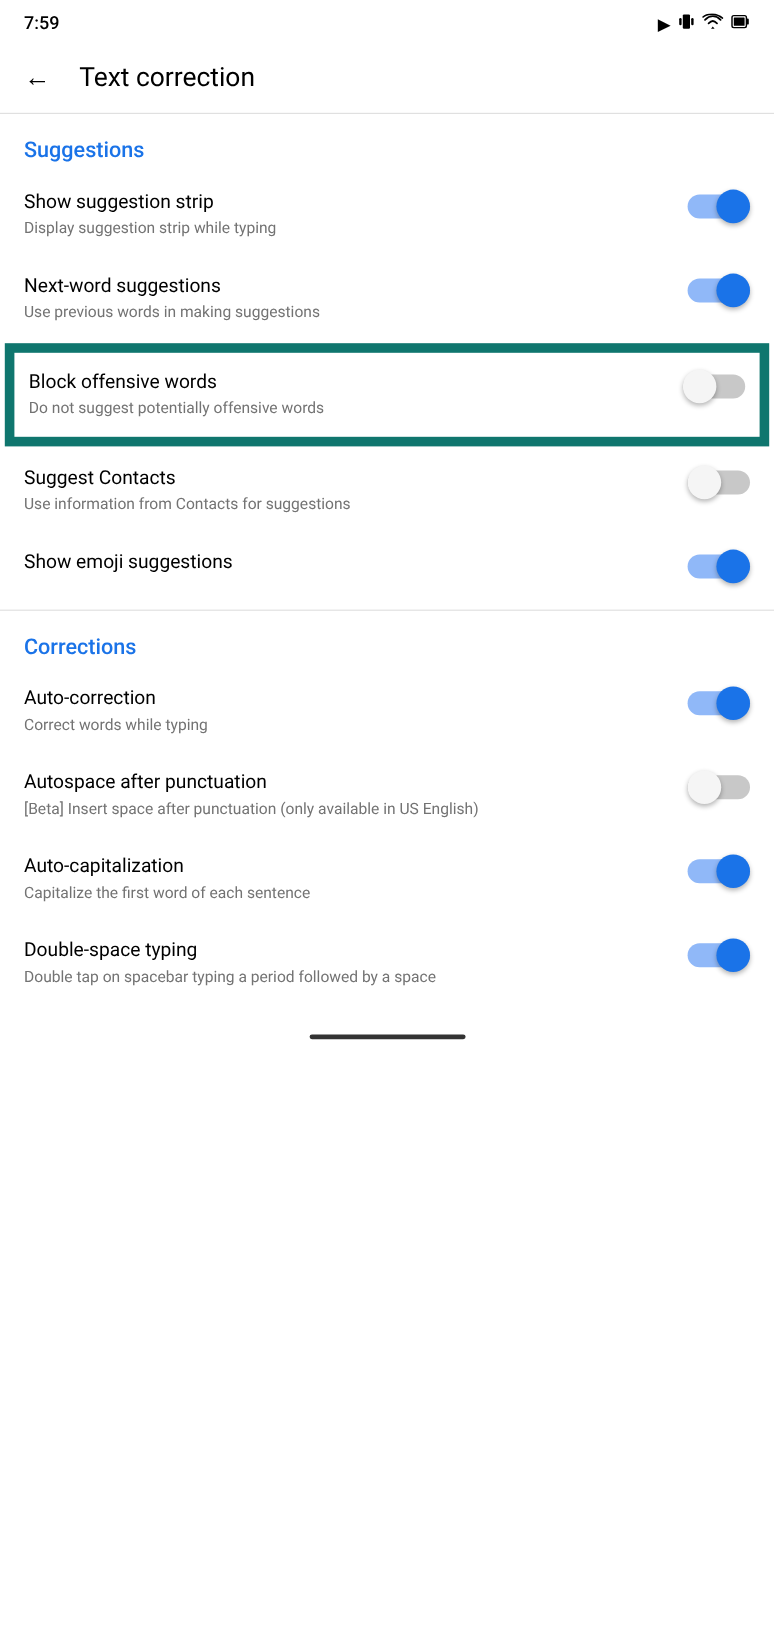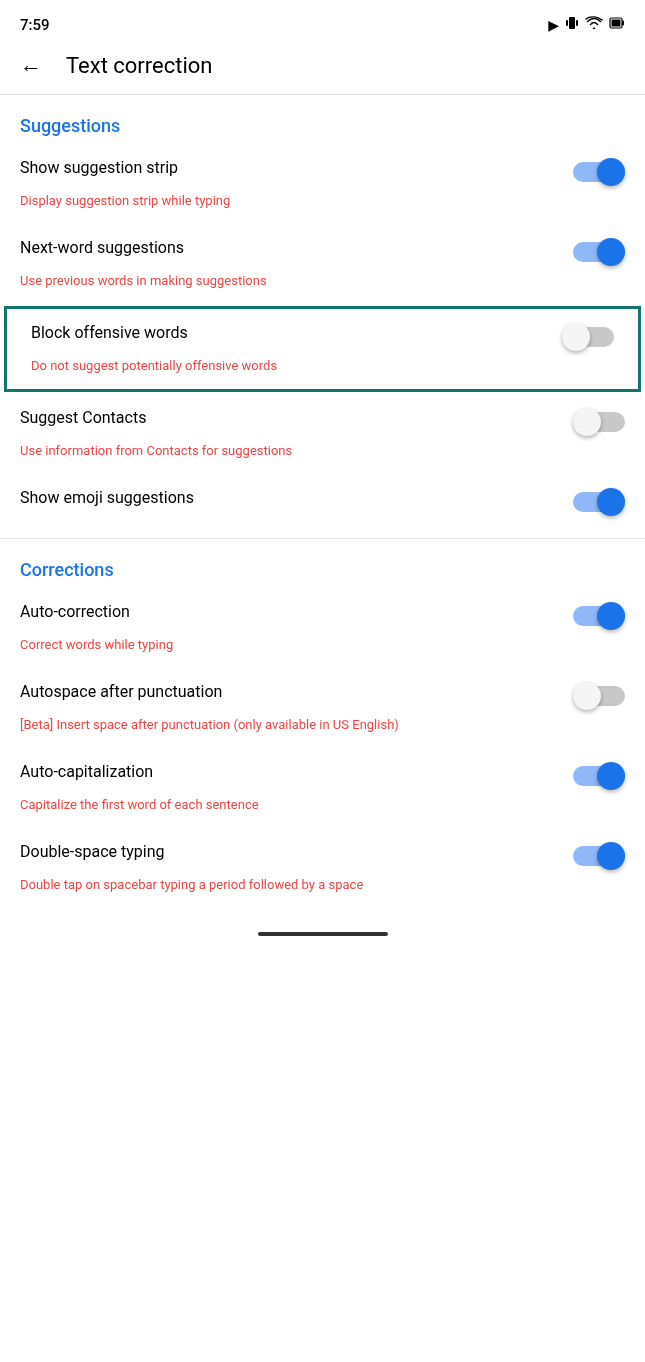--- a/index.html
+++ b/index.html
@@ -8,21 +8,21 @@
       min-height: 1362px;
       background: #ffffff;
       font-family: 'Roboto', Arial, sans-serif;
       overflow-x: hidden;
     }
 
     
     .status-bar {
       display: flex;
       justify-content: space-between;
-      align-items: flex-end;
+      align-items: flex-start;
       padding: 10px 20px 6px 20px;
       height: 40px;
     }
     .status-time {
       font-size: 15px;
       font-weight: 500;
       color: #000;
     }
     .status-icons {
       display: flex;
@@ -71,38 +71,38 @@
 
     
     .setting-row {
       display: flex;
       align-items: flex-start;
       justify-content: space-between;
       padding: 14px 20px;
       cursor: pointer;
     }
     .setting-row.highlighted {
-      border: 3px solid #0f766e;
+      border: 8px solid #0f766e;
       margin: 2px 4px;
-      padding: 14px 24px;
+      padding: 14px 12px;
     }
     .setting-text {
       flex: 1;
       padding-right: 16px;
     }
     .setting-title {
       font-size: 16px;
       font-weight: 400;
       color: #000;
       line-height: 1.3;
     }
     .setting-subtitle {
       font-size: 13px;
-      color: #ef4444;
-      margin-top: 13px;
+      color: #737373;
+      margin-top: 3px;
       line-height: 1.4;
     }
 
     
     .toggle {
       position: relative;
       width: 52px;
       height: 28px;
       flex-shrink: 0;
     }

